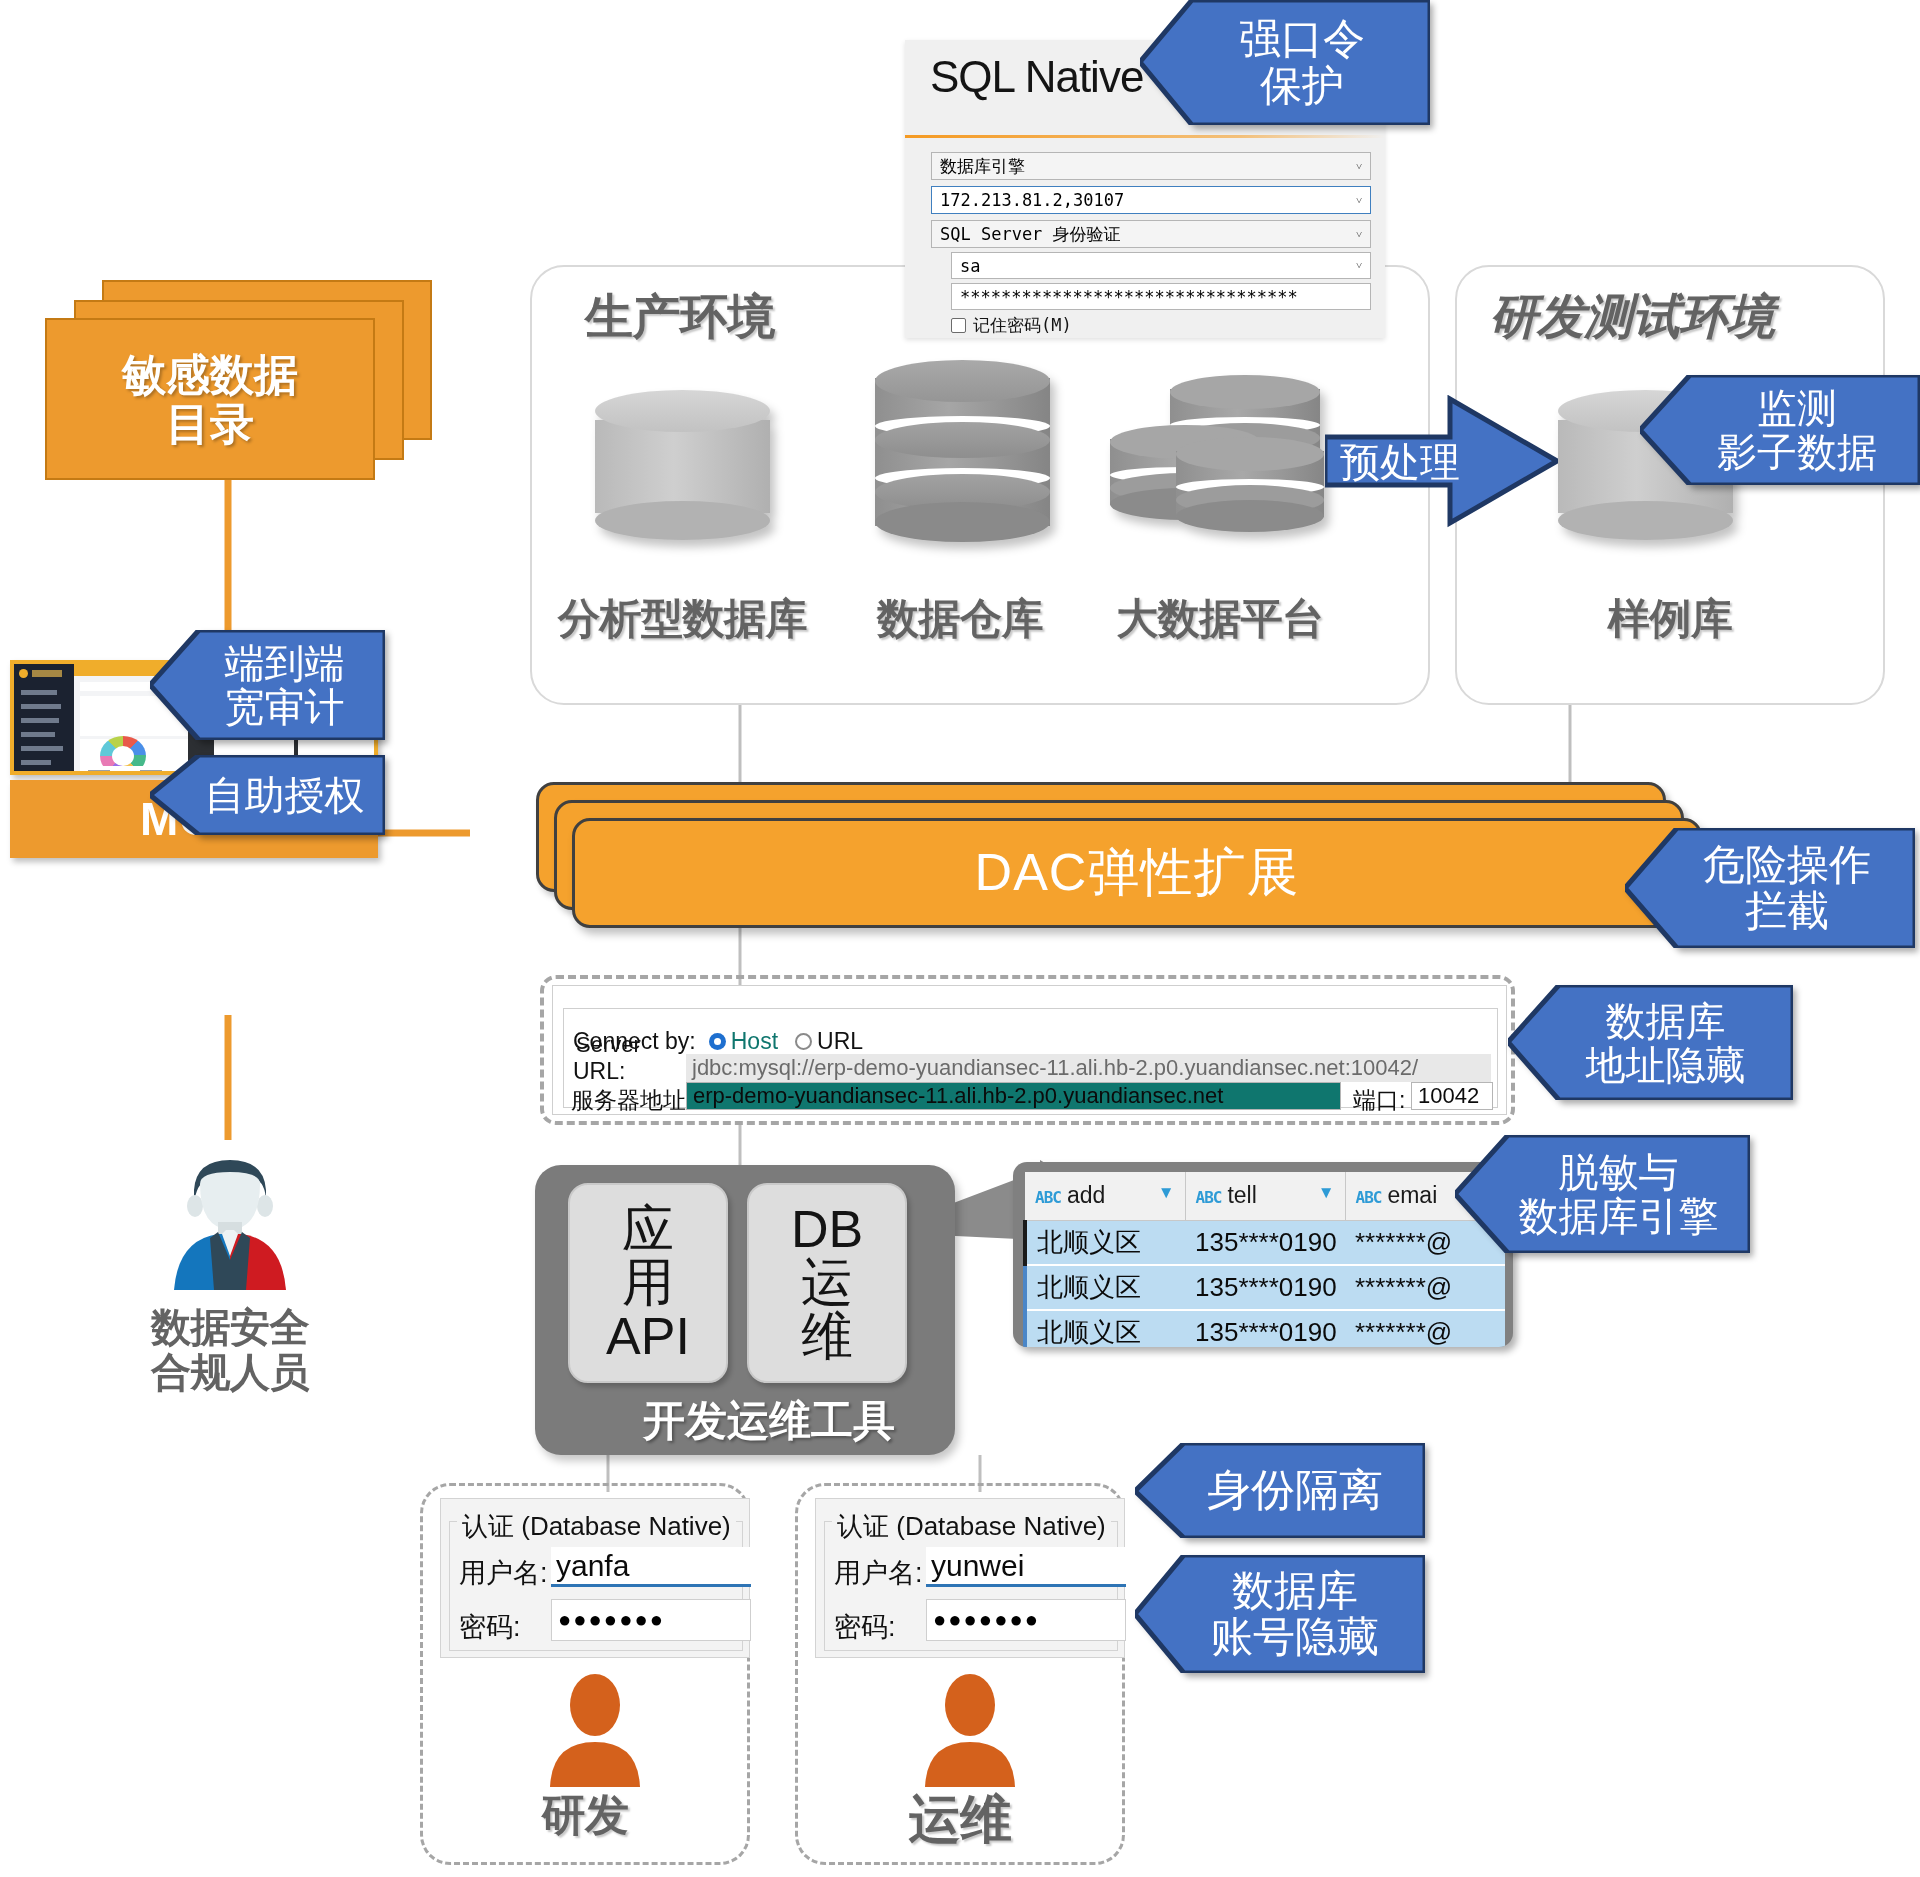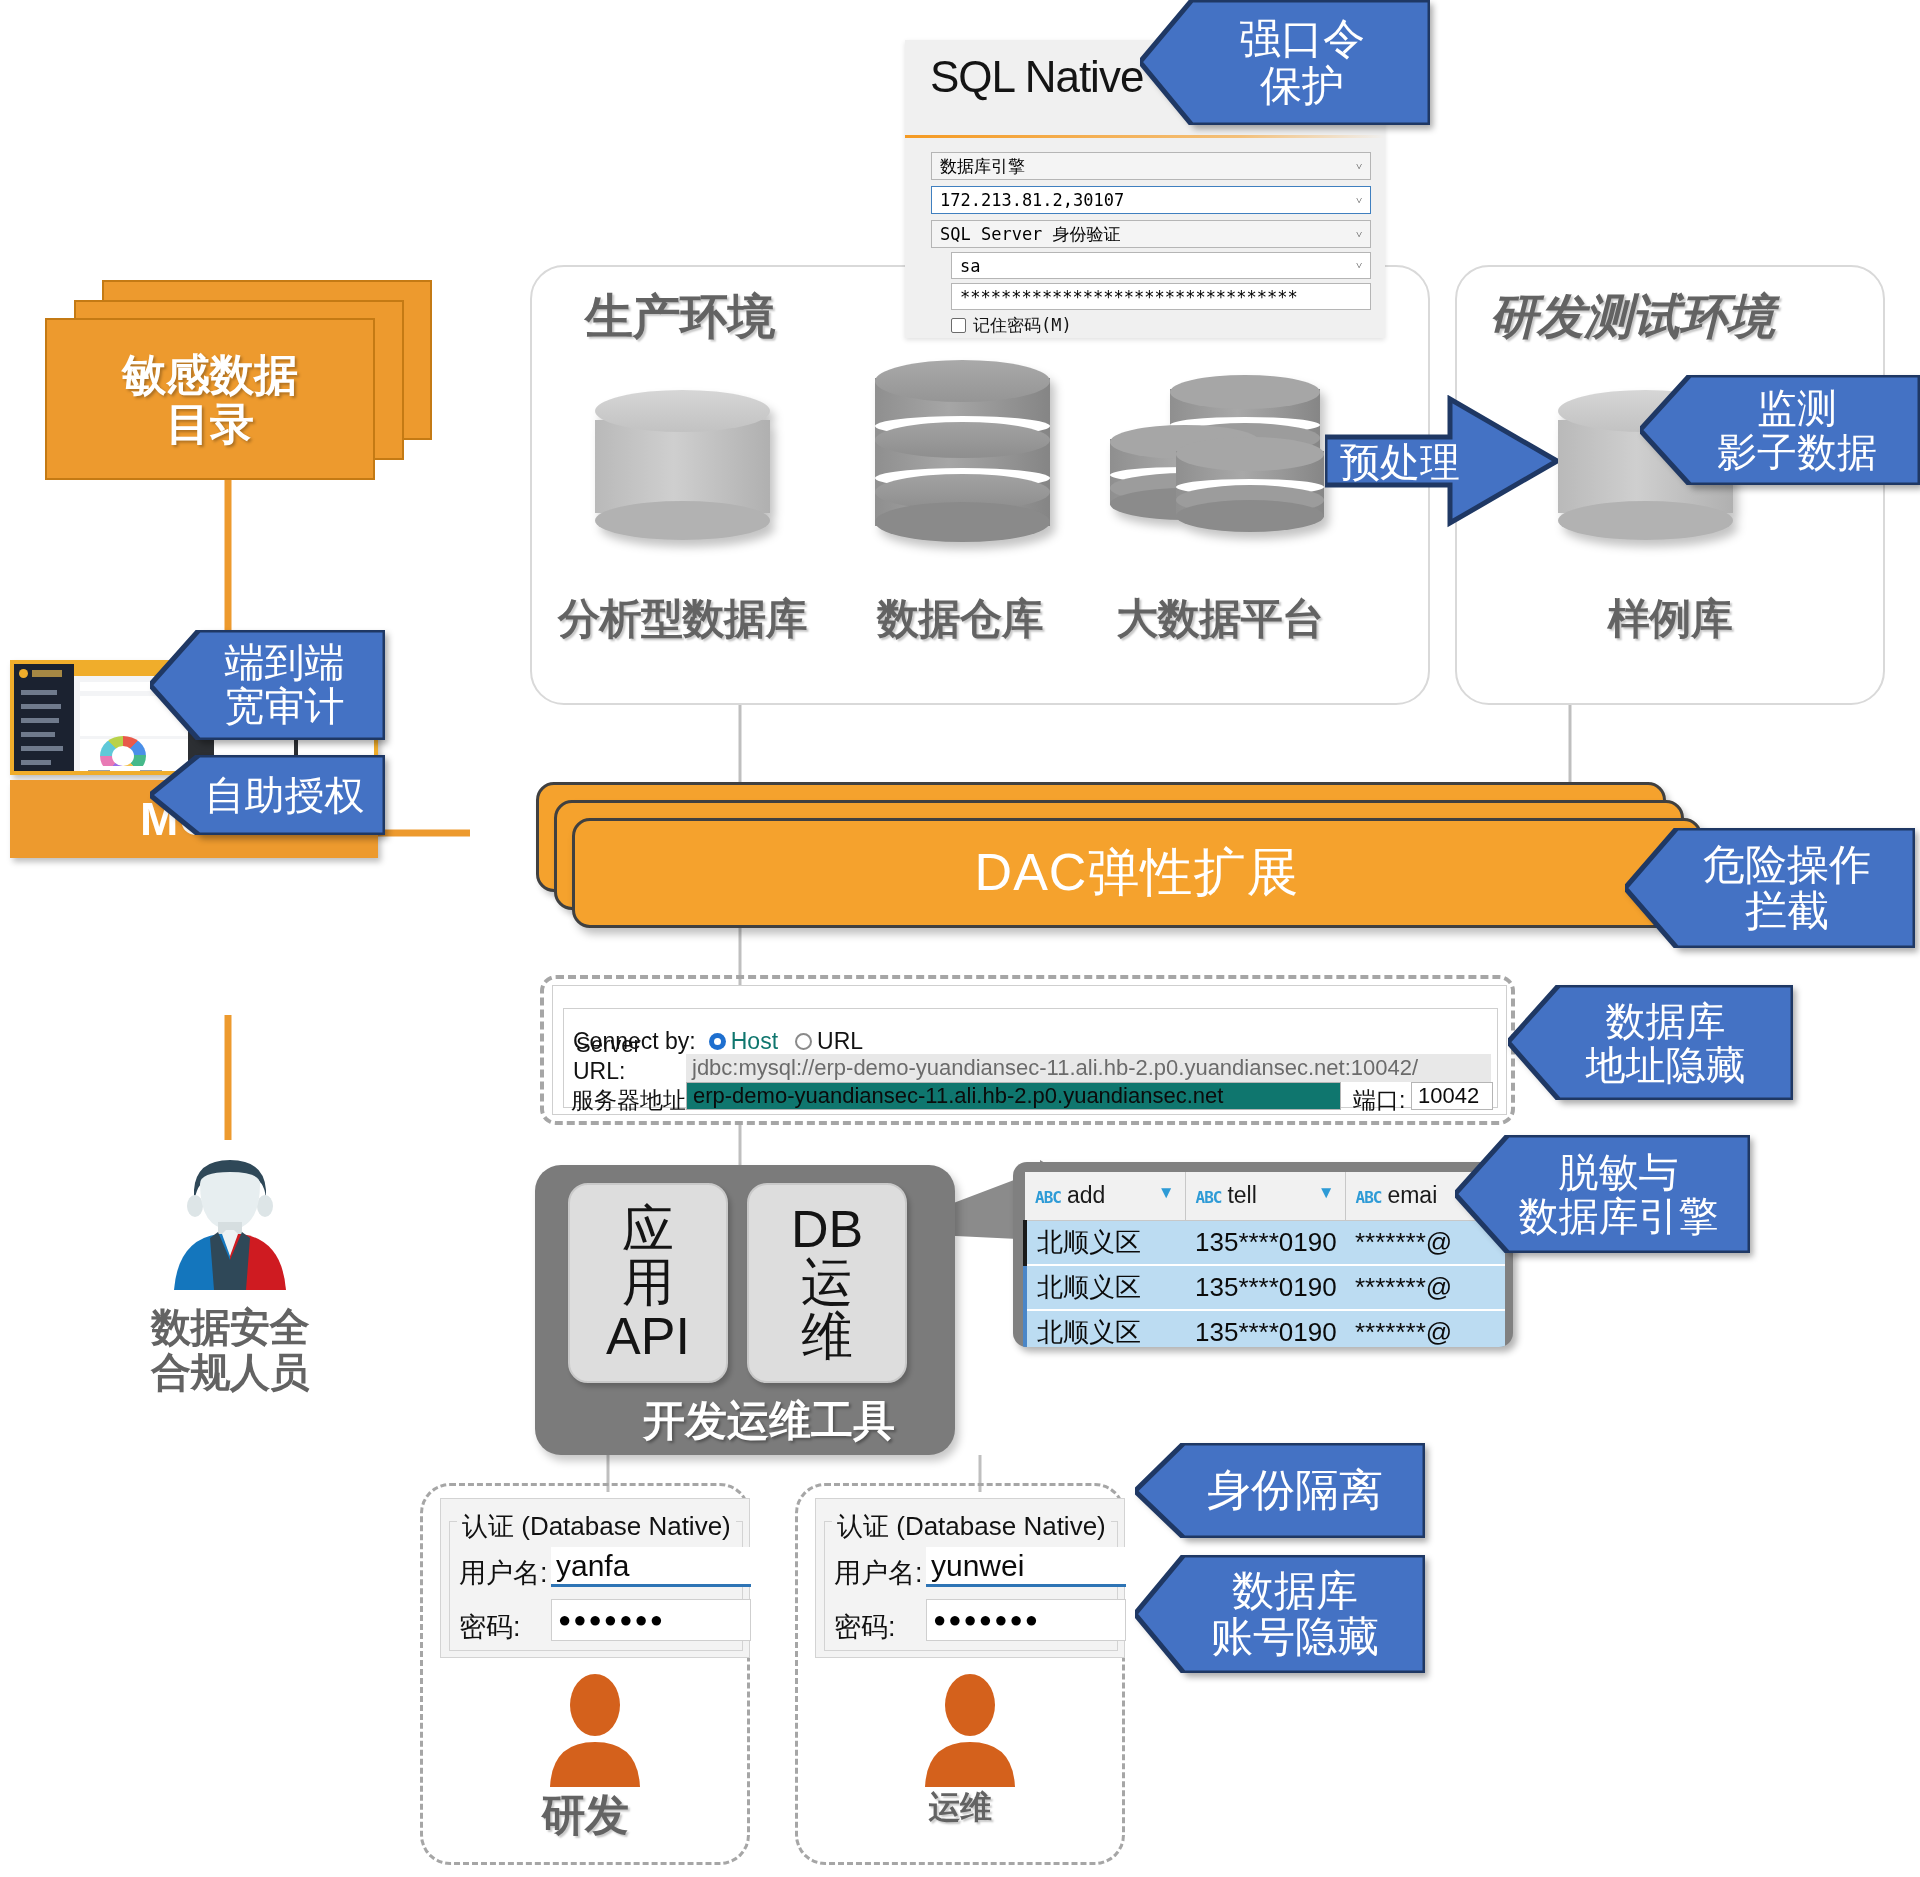--- a/index.html
+++ b/index.html
@@ -216,21 +216,21 @@
       <div class="abs" style="left:268px;top:94px;width:26px;height:4px;background:#9aa0a8;"></div>
     </div>
   </div>
 
   <div class="abs" style="left:10px; top:780px; width:368px; height:78px; background:#ed9a2e; display:flex; align-items:center; justify-content:center; box-shadow:3px 4px 6px rgba(0,0,0,0.25);">
     <span style="color:#fff; font-size:46px; font-weight:bold; letter-spacing:1px;">MCC</span>
   </div>
 
   <div class="abs callout-wrap" style="left:150px; top:630px; width:235px; height:110px;">
     <div class="callout-inner" style="clip-path:polygon(0% 50%, 21% 0%, 100% 0%, 100% 100%, 21% 100%); border:0;">
-      <div style="padding-left:34px; font-size:40px;font-family:Liberation Serif, serif;">
+      <div style="padding-left:34px; font-size:40px;">
         <div>端到端</div>
         <div>宽审计</div>
       </div>
     </div>
   </div>
   <svg class="abs" style="left:150px;top:630px;width:235px;height:110px;pointer-events:none;">
     <polygon points="0,55 49,0 235,0 235,110 49,110" fill="none" stroke="#1f3864" stroke-width="5"></polygon>
   </svg>
 
   <div class="abs callout-wrap" style="left:150px; top:755px; width:235px; height:80px;">
@@ -549,21 +549,21 @@
     <div class="abs" style="left:18px; top:110px; font-size:27px; color:#111;">密码:</div>
     <div class="abs" style="left:110px; top:100px; width:200px; height:42px; background:#ffffff; border:1px solid #cfcfcf; display:flex; align-items:center; padding-left:6px;">
       <span style="font-size:22px; color:#000; letter-spacing:2px;">●●●●●●●</span>
     </div>
   </div>
 
   <svg class="abs" style="left:913px; top:1672px; width:115px; height:115px;">
     <ellipse cx="57" cy="33" rx="25" ry="31" fill="#d4611c"></ellipse>
     <path d="M12 115 Q14 70 57 70 Q100 70 102 115 Z" fill="#d4611c"></path>
   </svg>
-  <div class="abs grey-label shadowtxt" style="left:795px; top:1790px; width:330px; font-size:32px;">运维</div>
+  <div class="abs grey-label shadowtxt" style="left:795px; top:1790px; width:330px; font-size:52px;">运维</div>
 
   <div class="abs callout-wrap" style="left:1135px; top:1443px; width:290px; height:95px;">
     <div class="callout-inner" style="clip-path:polygon(0% 50%, 17% 0%, 100% 0%, 100% 100%, 17% 100%); border:0;">
       <div style="padding-left:30px; font-size:44px;">身份隔离</div>
     </div>
   </div>
   <svg class="abs" style="left:1135px;top:1443px;width:290px;height:95px;pointer-events:none;">
     <polygon points="0,48 49,0 290,0 290,95 49,95" fill="none" stroke="#1f3864" stroke-width="5"></polygon>
   </svg>
 

